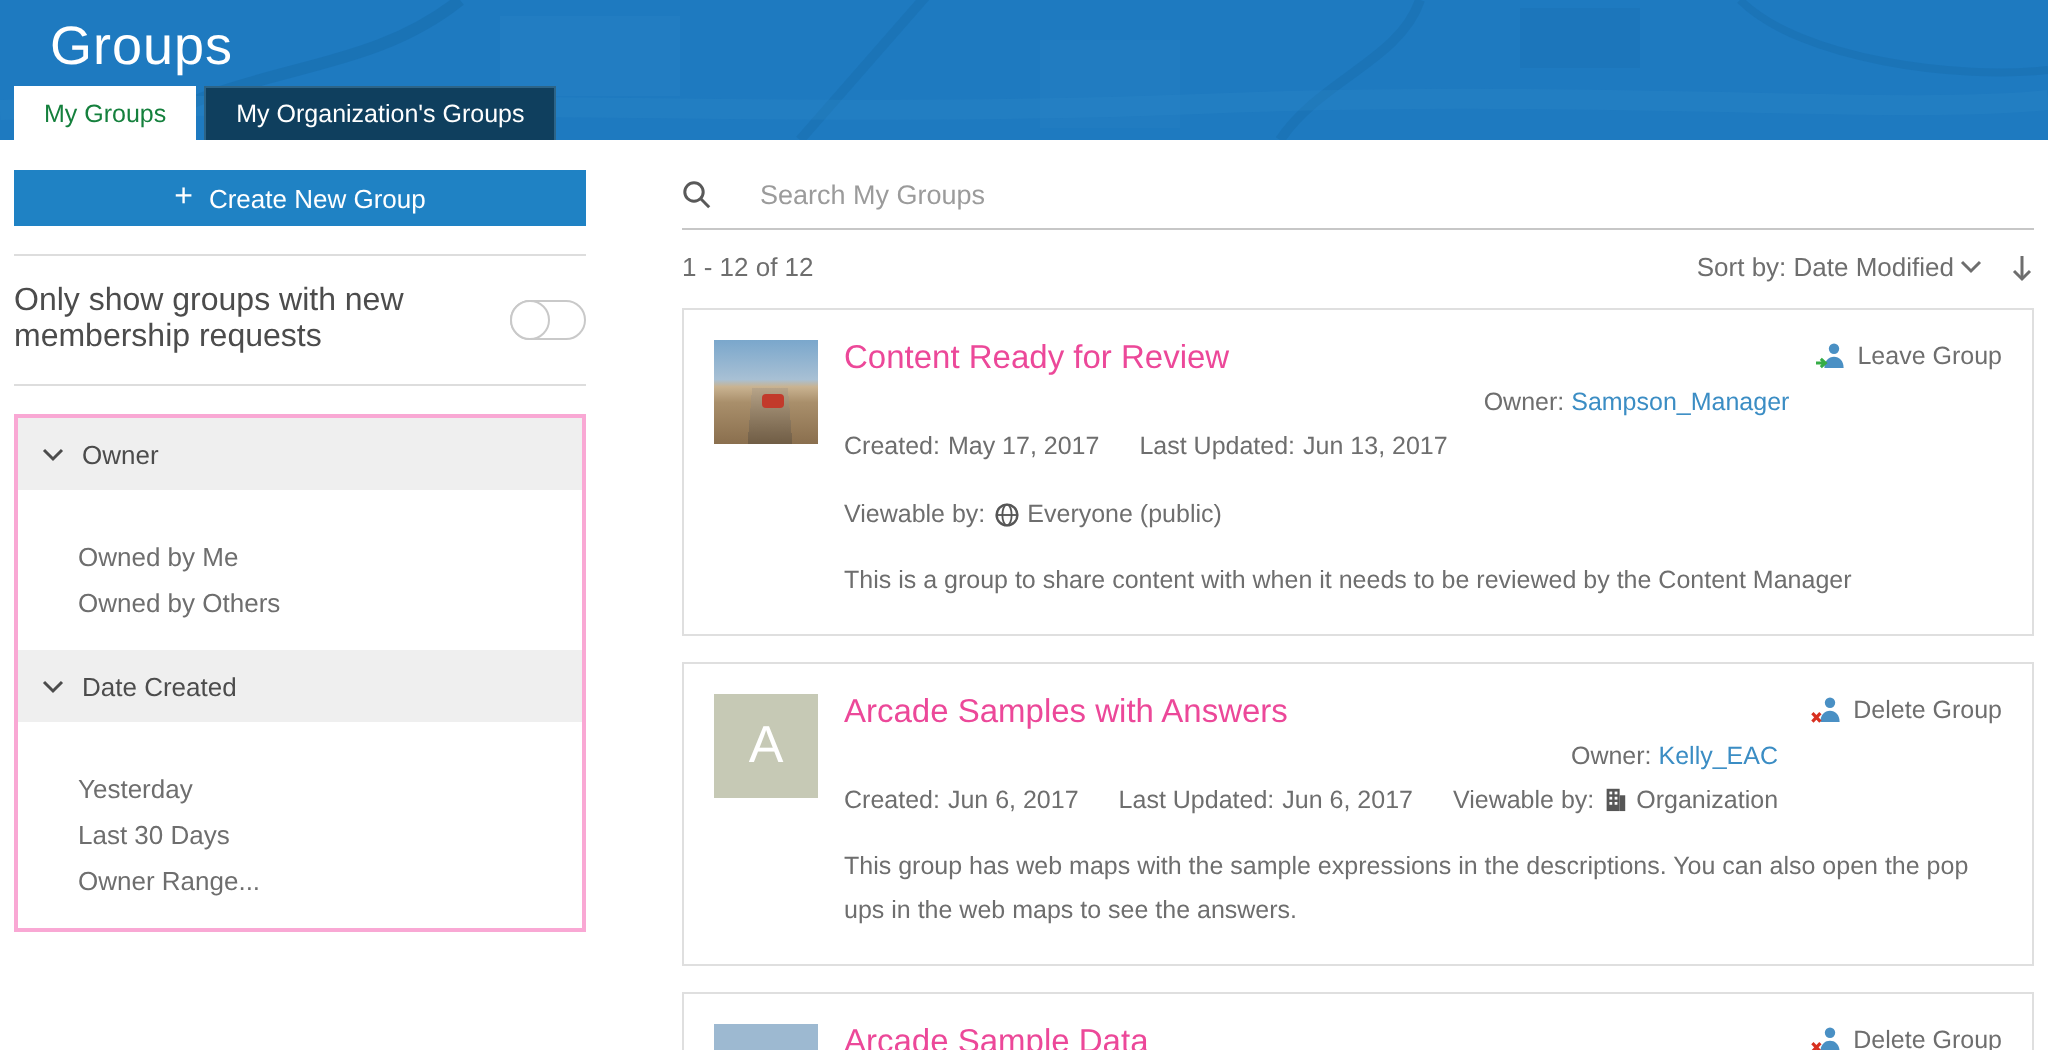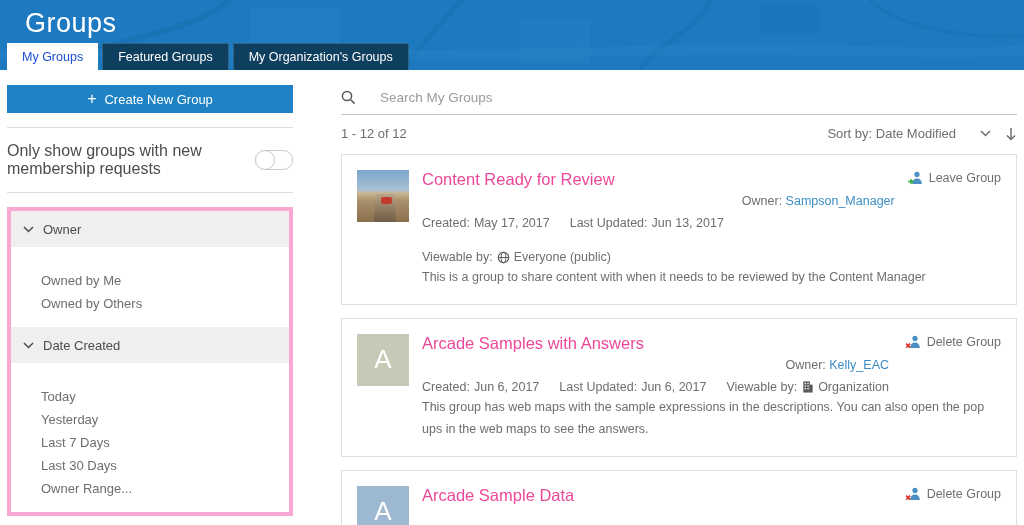--- a/index.html
+++ b/index.html
@@ -8,56 +8,56 @@
 
   
   .hdr { position:relative; height:70px; background:#1e7ac0; overflow:hidden; }
   .hdr svg.mappat { position:absolute; inset:0; }
   .hdr h1 { position:relative; color:#fff; font-size:27px; font-weight:400;
     letter-spacing:.5px; padding:8px 0 0 25px; }
   .tabbar { position:absolute; bottom:0; left:7px; display:flex; gap:4px; }
   .tab { height:27px; display:flex; align-items:center; padding:0 15px;
     font-size:12.5px; cursor:pointer; white-space:nowrap; }
   .tab.inactive { background:#0f3f5e; color:#fff; border:1px solid #2d6487; border-bottom:none; }
-  .tab.active { background:#fff; color:#1d4ed8; }
+  .tab.active { background:#fff; color:#15803d; }
 
   
   .content { display:flex; padding-top:15px; }
   .sidebar { width:286px; margin-left:7px; flex:none; }
   main { width:676px; margin-left:48px; flex:none; padding-top:5px; }
 
   
   .create-btn { width:100%; height:28px; background:#1f82c4; color:#fff; border:none;
     font-size:13px; font-family:"Liberation Sans", sans-serif; cursor:pointer;
     display:flex; align-items:center; justify-content:center; gap:8px; }
   .create-btn .plus { font-size:16px; font-weight:400; line-height:1; }
   .sep { border:none; border-top:1px solid #ddd; margin:14px 0; }
   .toggle-row { display:flex; align-items:center; justify-content:space-between; gap:8px; }
   .toggle-row .lbl { font-size:16px; color:#4c4c4c; }
   .toggle { position:relative; width:38px; height:20px; border:1px solid #c9c9c9;
     border-radius:10px; background:#fff; flex:none; cursor:pointer; }
   .toggle .knob { position:absolute; left:-1px; top:-1px; width:20px; height:20px;
     border:1px solid #c9c9c9; border-radius:50%; background:#fff; }
-  .filter-panel { border:4px solid #f9a8d4; margin-top:0; }
+  .filter-panel { border:2px solid #f9a8d4; margin-top:0; }
   .filter-hd { background:#efefef; height:36px; display:flex; align-items:center; gap:9px;
     padding:0 12px; font-size:13px; color:#4c4c4c; cursor:pointer; }
   .filter-list { list-style:none; padding:22px 0 12px 30px; }
   .filter-list li { font-size:13px; color:#6e6e6e; padding:4px 0; cursor:pointer; }
 
   
   .search-row { display:flex; align-items:center; gap:24px; border-bottom:1px solid #c7c7c7;
     padding-bottom:9px; }
   .search-row input { border:none; outline:none; flex:1; font-size:13.5px;
     font-family:"Liberation Sans", sans-serif; color:#4c4c4c; }
   .search-row input::placeholder { color:#9b9b9b; }
   .count-row { display:flex; align-items:center; justify-content:space-between;
     margin:11px 0 13px;text-align:right; }
   .count { font-size:13px; color:#6e6e6e; }
   .sortwrap { display:flex; align-items:center; gap:14px; }
-  .sortbtn { display:flex; align-items:center; gap:24px; font-size:13px; color:#6e6e6e; cursor:pointer;margin-left:36px; }
+  .sortbtn { display:flex; align-items:center; gap:3px; font-size:13px; color:#6e6e6e; cursor:pointer;margin-left:36px; }
   .dirbtn { cursor:pointer; display:flex; align-items:center; }
 
   
   .card { border:1px solid #dfdfdf; background:#fff; padding:15px; display:flex; gap:13px;
     margin-bottom:13px; }
   .thumb { width:52px; height:52px; flex:none; cursor:pointer; position:relative; overflow:hidden; }
   .thumb.letter { display:flex; align-items:center; justify-content:center;
     color:#fff; font-size:26px; }
   .thumb.photo { background:linear-gradient(180deg,#7aa7cc 0%,#a8c0d4 38%,#c9b391 45%,#a98f6b 60%,#8a6f4e 100%); }
   .thumb.photo .road { position:absolute; left:18px; right:14px; top:42%; bottom:0;
@@ -67,41 +67,40 @@
   .cbody { flex:1; min-width:0; }
   .ctop { display:flex; justify-content:space-between; align-items:flex-start; }
   .ctitle { font-size:16.5px; color:#ec4899; text-decoration:none; cursor:pointer; display:inline-block; }
   .ownline { margin-top:5px; font-size:12.5px; color:#6e6e6e;text-align:right; }
   .ownlink { color:#3b8dc4; text-decoration:none; cursor:pointer; }
   .metaline { margin-top:8px; font-size:12.5px; color:#6e6e6e; display:flex;
     align-items:center; gap:20px; flex-wrap:wrap; }
   .metaline .pair { display:flex; align-items:center; gap:4px; }
   .action { display:flex; align-items:center; gap:6px; font-size:12.5px; color:#6e6e6e;
     cursor:pointer; white-space:nowrap; flex:none; margin-left:12px; }
-  .desc { margin-top:3px; font-size:12.5px; color:#6e6e6e; line-height:1.75; max-width:640px; }
+  .desc { margin-top:16px; font-size:12.5px; color:#6e6e6e; line-height:1.75; max-width:640px; }
   .ic { flex:none; display:inline-block; vertical-align:middle; }
 </style>
 </head>
 <body>
 
 <header class="hdr">
   <svg class="mappat" width="1024" height="70" viewBox="0 0 1024 70" preserveAspectRatio="none">
     <path d="M60 70 C120 30 180 40 230 0" stroke="#166ba9" stroke-width="6" fill="none" opacity="0.45"></path>
     <path d="M400 70 L470 -10" stroke="#166ba9" stroke-width="5" fill="none" opacity="0.4"></path>
     <path d="M640 70 C660 40 700 30 710 0" stroke="#166ba9" stroke-width="5" fill="none" opacity="0.4"></path>
     <path d="M870 0 C900 30 980 40 1024 35" stroke="#166ba9" stroke-width="4" fill="none" opacity="0.4"></path>
     <path d="M0 55 C200 48 400 60 600 52 C800 44 950 58 1024 50" stroke="#2e87c6" stroke-width="10" fill="none" opacity="0.3"></path>
     <rect x="250" y="8" width="90" height="40" fill="#2e87c6" opacity="0.25"></rect>
     <rect x="520" y="20" width="70" height="44" fill="#2e87c6" opacity="0.2"></rect>
     <rect x="760" y="4" width="60" height="30" fill="#166ba9" opacity="0.2"></rect>
   </svg>
   <h1>Groups</h1>
   <nav class="tabbar">
     <div class="tab active">My Groups</div>
-    <div class="tab inactive">Featured Groups</div>
     <div class="tab inactive">My Organization's Groups</div>
   </nav>
 </header>
 
 <div class="content">
 
   <aside class="sidebar">
     <button class="create-btn">
       <span class="plus">+</span>
       <span>Create New Group</span>
@@ -126,23 +125,21 @@
         <li>Owned by Me</li>
         <li>Owned by Others</li>
       </ul>
       <div class="filter-hd">
         <svg class="ic" width="11" height="7" viewBox="0 0 11 7">
           <path d="M1 1 L5.5 5.5 L10 1" stroke="#4c4c4c" stroke-width="1.5" fill="none"></path>
         </svg>
         <span>Date Created</span>
       </div>
       <ul class="filter-list">
-        <li>Today</li>
         <li>Yesterday</li>
-        <li>Last 7 Days</li>
         <li>Last 30 Days</li>
         <li>Owner Range...</li>
       </ul>
     </div>
   </aside>
 
   <main>
     <div class="search-row">
       <svg class="ic" width="15" height="15" viewBox="0 0 15 15">
         <circle cx="6" cy="6" r="4.6" stroke="#595959" stroke-width="1.5" fill="none"></circle>

